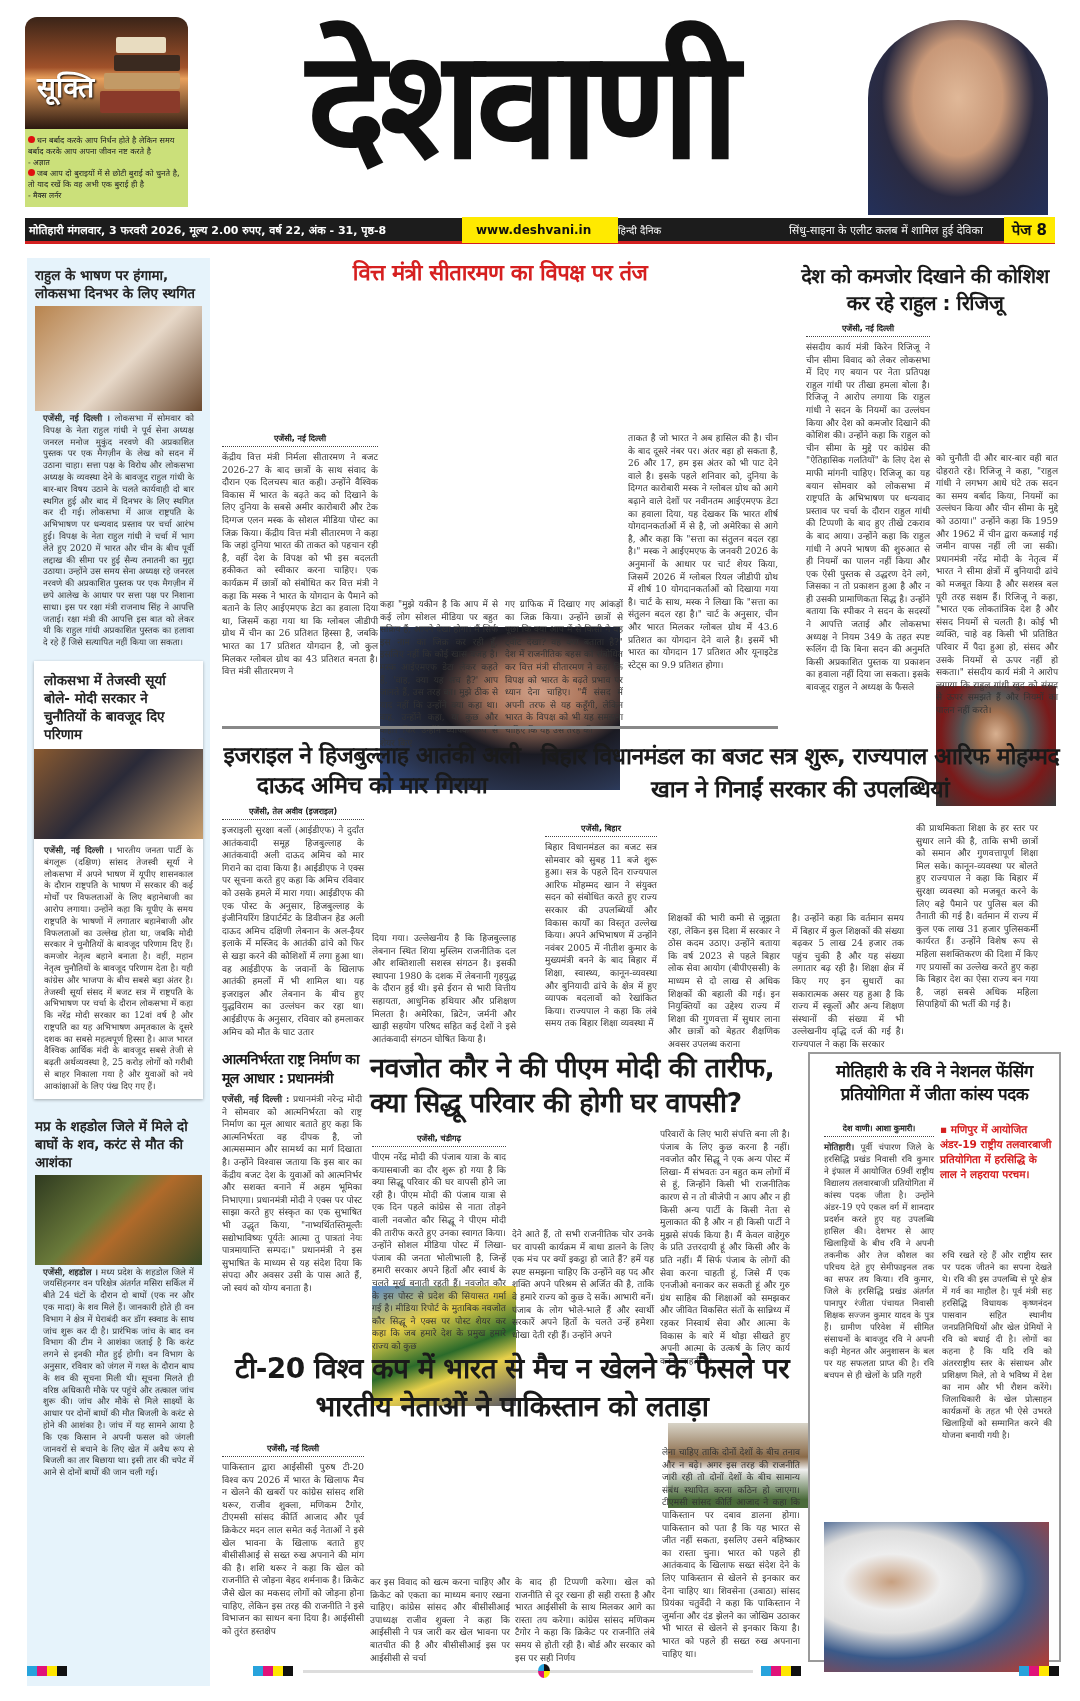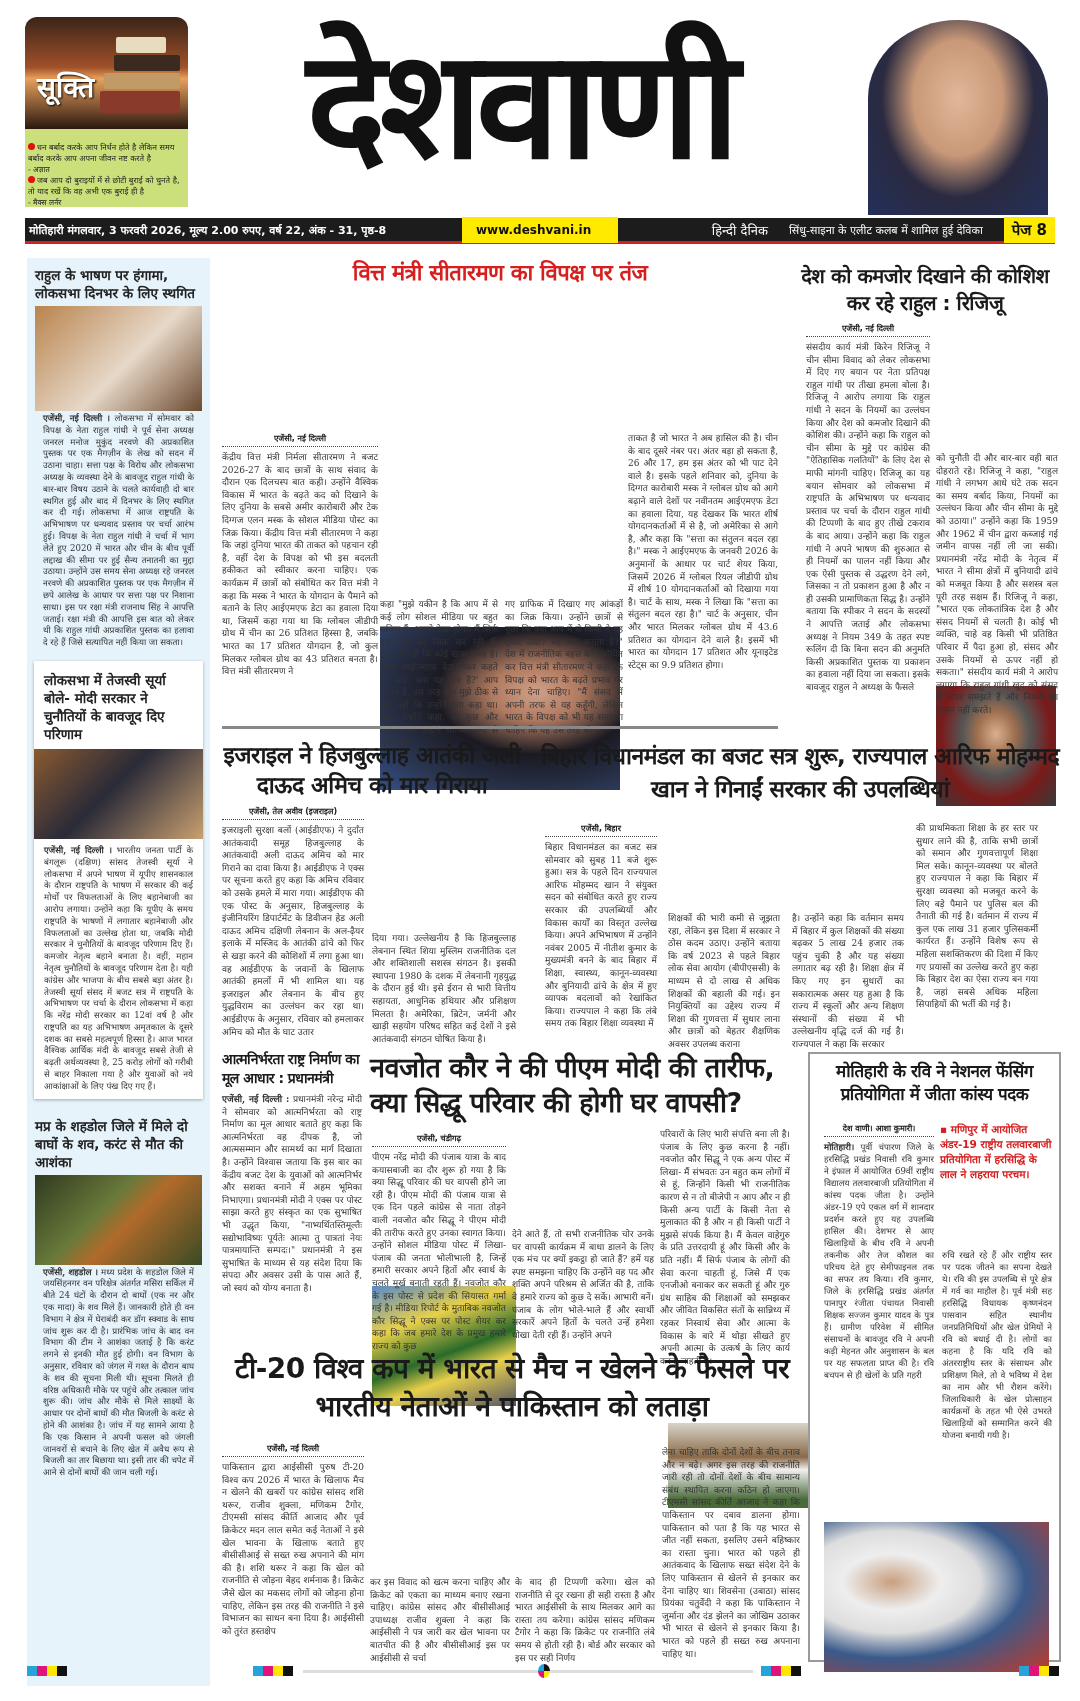--- a/index.html
+++ b/index.html
@@ -8,29 +8,29 @@
 .body-text{font-size:9px;line-height:12.6px;text-align:justify;color:#333;font-family:"DejaVu Serif",serif}
 .dateline{font-size:8px;font-weight:bold;text-align:center;border-bottom:1px dotted #444;padding-bottom:3px;margin-bottom:4px;font-family:"DejaVu Sans",sans-serif}
 .photo{background:linear-gradient(135deg,#6b5b4b,#b09070);position:relative;overflow:hidden}
 .hl{font-family:"DejaVu Sans","Liberation Sans",sans-serif;font-weight:bold;color:#1a1a1a;letter-spacing:-0.5px}
 
 #sukti{left:25px;top:17px;width:163px;height:190px;border-radius:12px 12px 0 0;overflow:hidden}
 #sukti .img{height:112px;background:linear-gradient(180deg,#3a2418 0%,#a0512a 45%,#e8a05c 55%,#2b1810 100%);position:relative}
 #sukti .img .label{position:absolute;left:12px;top:50px;font-size:28px;font-weight:bold;color:#fff;font-family:"DejaVu Sans",sans-serif;text-shadow:1px 1px 2px #000}
 #sukti .books{position:absolute;right:8px;top:20px;width:80px;height:80px}
 #sukti .books div{position:absolute;right:0;height:16px;border-radius:2px}
-#sukti .quotes{background:#cbe07a;height:78px;padding:13px 3px;font-size:8px;line-height:11px;color:#222;font-family:"DejaVu Sans",sans-serif}
+#sukti .quotes{background:#cbe07a;height:78px;padding:6px 3px;font-size:8px;line-height:11px;color:#222;font-family:"DejaVu Sans",sans-serif}
 #sukti .dot{display:inline-block;width:7px;height:7px;border-radius:50%;background:#e01010;margin-right:2px}
 #sukti .author{text-align:left;font-size:7.5px}
 #logo{left:280px;top:10px;width:480px;height:190px;font-family:"DejaVu Sans",sans-serif;font-weight:bold;font-size:150px;line-height:190px;letter-spacing:-6px;color:#111;text-align:center}
 #topphoto{left:868px;top:20px;width:180px;height:195px;border-radius:50% 50% 0 0 / 40% 40% 0 0;background:radial-gradient(ellipse at 50% 40%,#e0b898 0%,#c89878 35%,#2a2a40 60%,#23305a 100%)}
 #topbar{left:25px;top:218px;width:1030px;height:26px;background:#1c1c1c;border-bottom:3px solid #d32020;display:flex;align-items:center;color:#fff;font-family:"DejaVu Sans",sans-serif}
 #topbar .date{font-size:11px;padding-left:4px;width:437px;font-weight:bold}
 #topbar .web{background:#ffea00;color:#111;font-weight:bold;font-size:12px;height:26px;line-height:26px;padding:0 14px;width:156px;}
-#topbar .daily{font-size:13px;width:150px;text-align:right}
+#topbar .daily{font-size:10px;width:150px;text-align:left}
 #topbar .headline{font-size:11px;flex:1;text-align:center}
 #topbar .page{background:#ffea00;color:#111;font-weight:bold;font-size:15px;height:26px;line-height:26px;padding:0 8px}
 
 #leftcol{left:27px;top:258px;width:183px;height:1428px;background:#e6f3fb}
 .lc-head{font-family:"DejaVu Sans",sans-serif;font-weight:bold;font-size:13.5px;line-height:18px;color:#222;padding:8px 8px 4px}
 .lc-photo{margin:0 8px;height:105px}
 .lc-text{padding:2px 16px;font-size:8.6px;line-height:11.8px;text-align:justify;color:#333}
 .lc-box{margin:10px 7px;background:#fff;box-shadow:0 1px 3px rgba(0,0,0,.3)}
 </style>
 </head>

